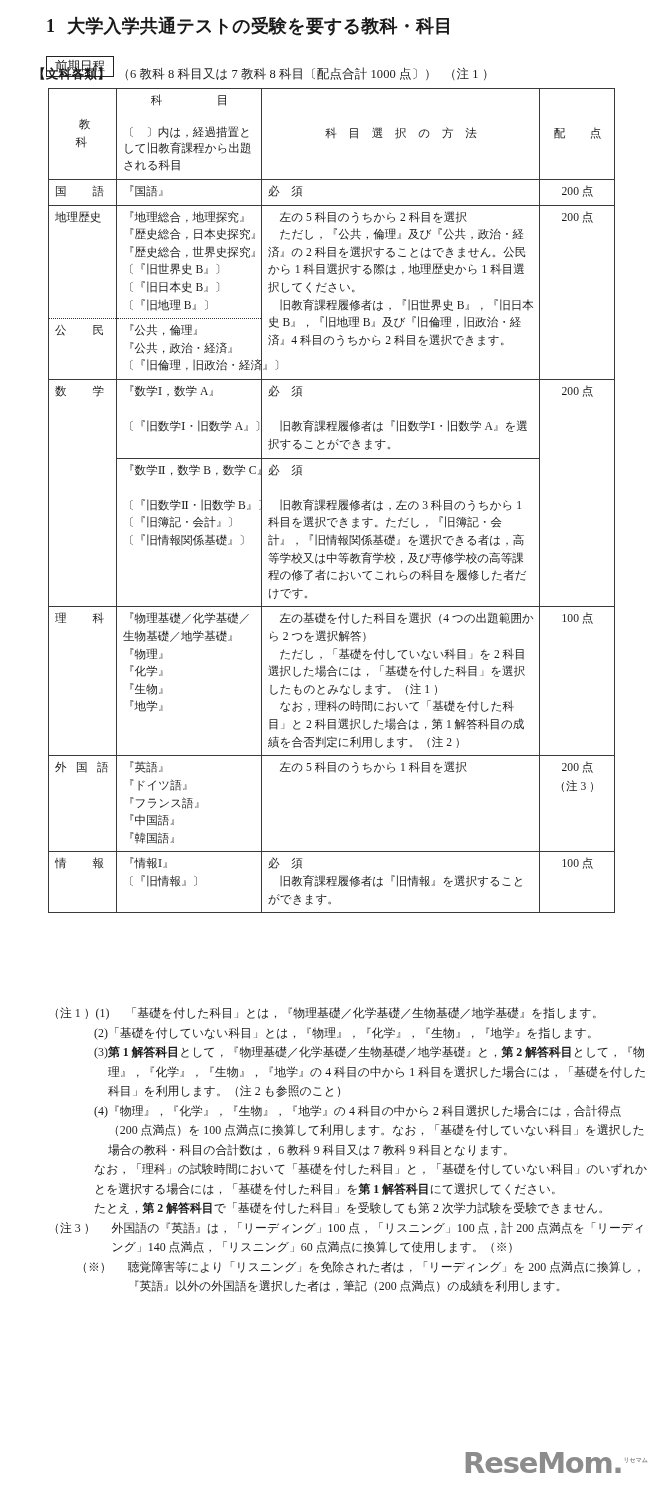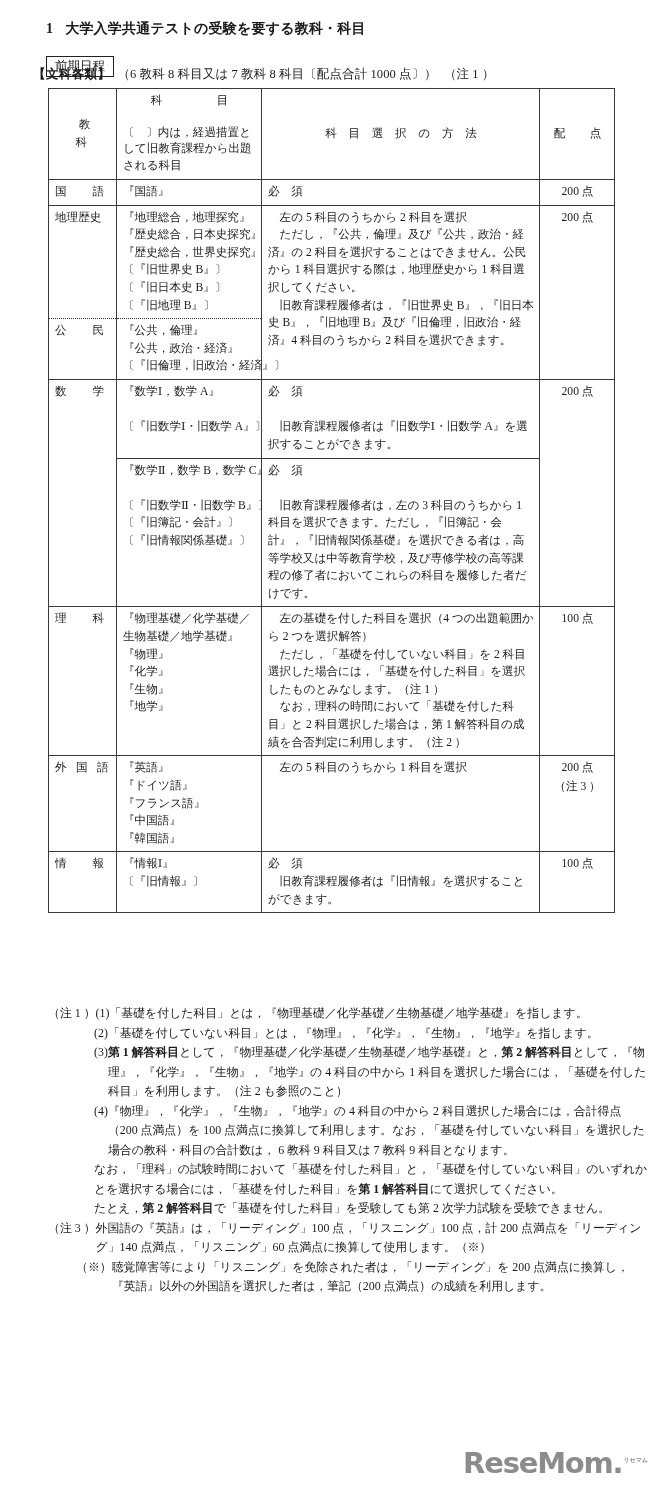--- a/index.html
+++ b/index.html
@@ -20,22 +20,22 @@
     position: relative;
     width: 668px;
     height: 1500px;
     padding: 0;
   }
 
   
   .doc-title {
     position: absolute;
     left: 46px;
-    top: 20px;
-    font-size: 14px;
+    top: 14px;
+    font-size: 18px;
     font-weight: bold;
     letter-spacing: 0.2px;
     white-space: nowrap;
   }
   .doc-title .num { margin-right: 12px; }
 
   
   .schedule-box {
     position: absolute;
     left: 46px;
@@ -150,21 +150,21 @@
     line-height: 1.64;
   }
   .note-row {
     display: flex;
     align-items: flex-start;
   }
   .note-label {
     flex: 0 0 auto;
     white-space: nowrap;
   }
-  .note-body { flex: 1 1 auto; }
+  .note-body { flex: 1 1 auto; padding-left: 16px; }
   .note-sub {
     display: flex;
     align-items: flex-start;
     margin-left: 46px;
   }
   .note-sub .sub-label { flex: 0 0 auto; white-space: nowrap; }
   .note-sub .sub-body  { flex: 1 1 auto; }
   .ind1 { margin-left: 46px; }
   .ind3 { margin-left: 28px; }
   b.em { font-weight: bold; }

